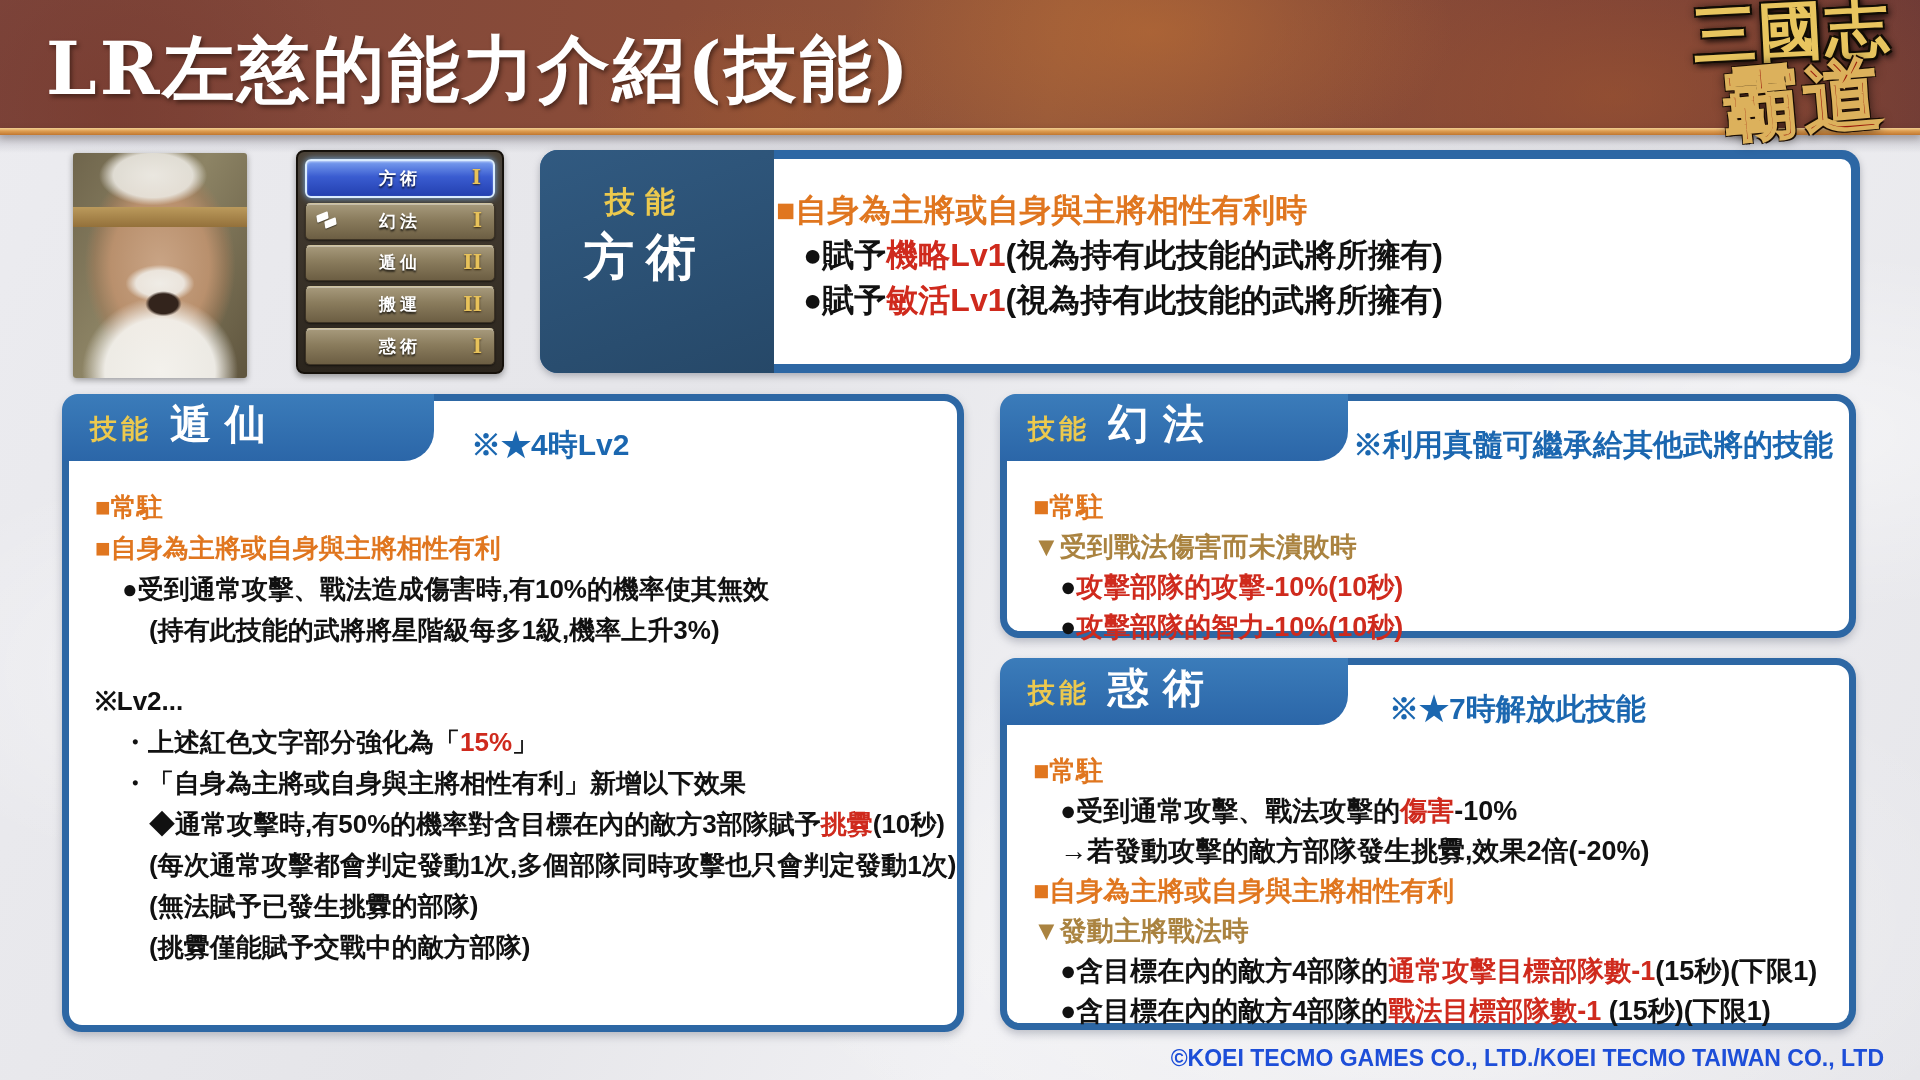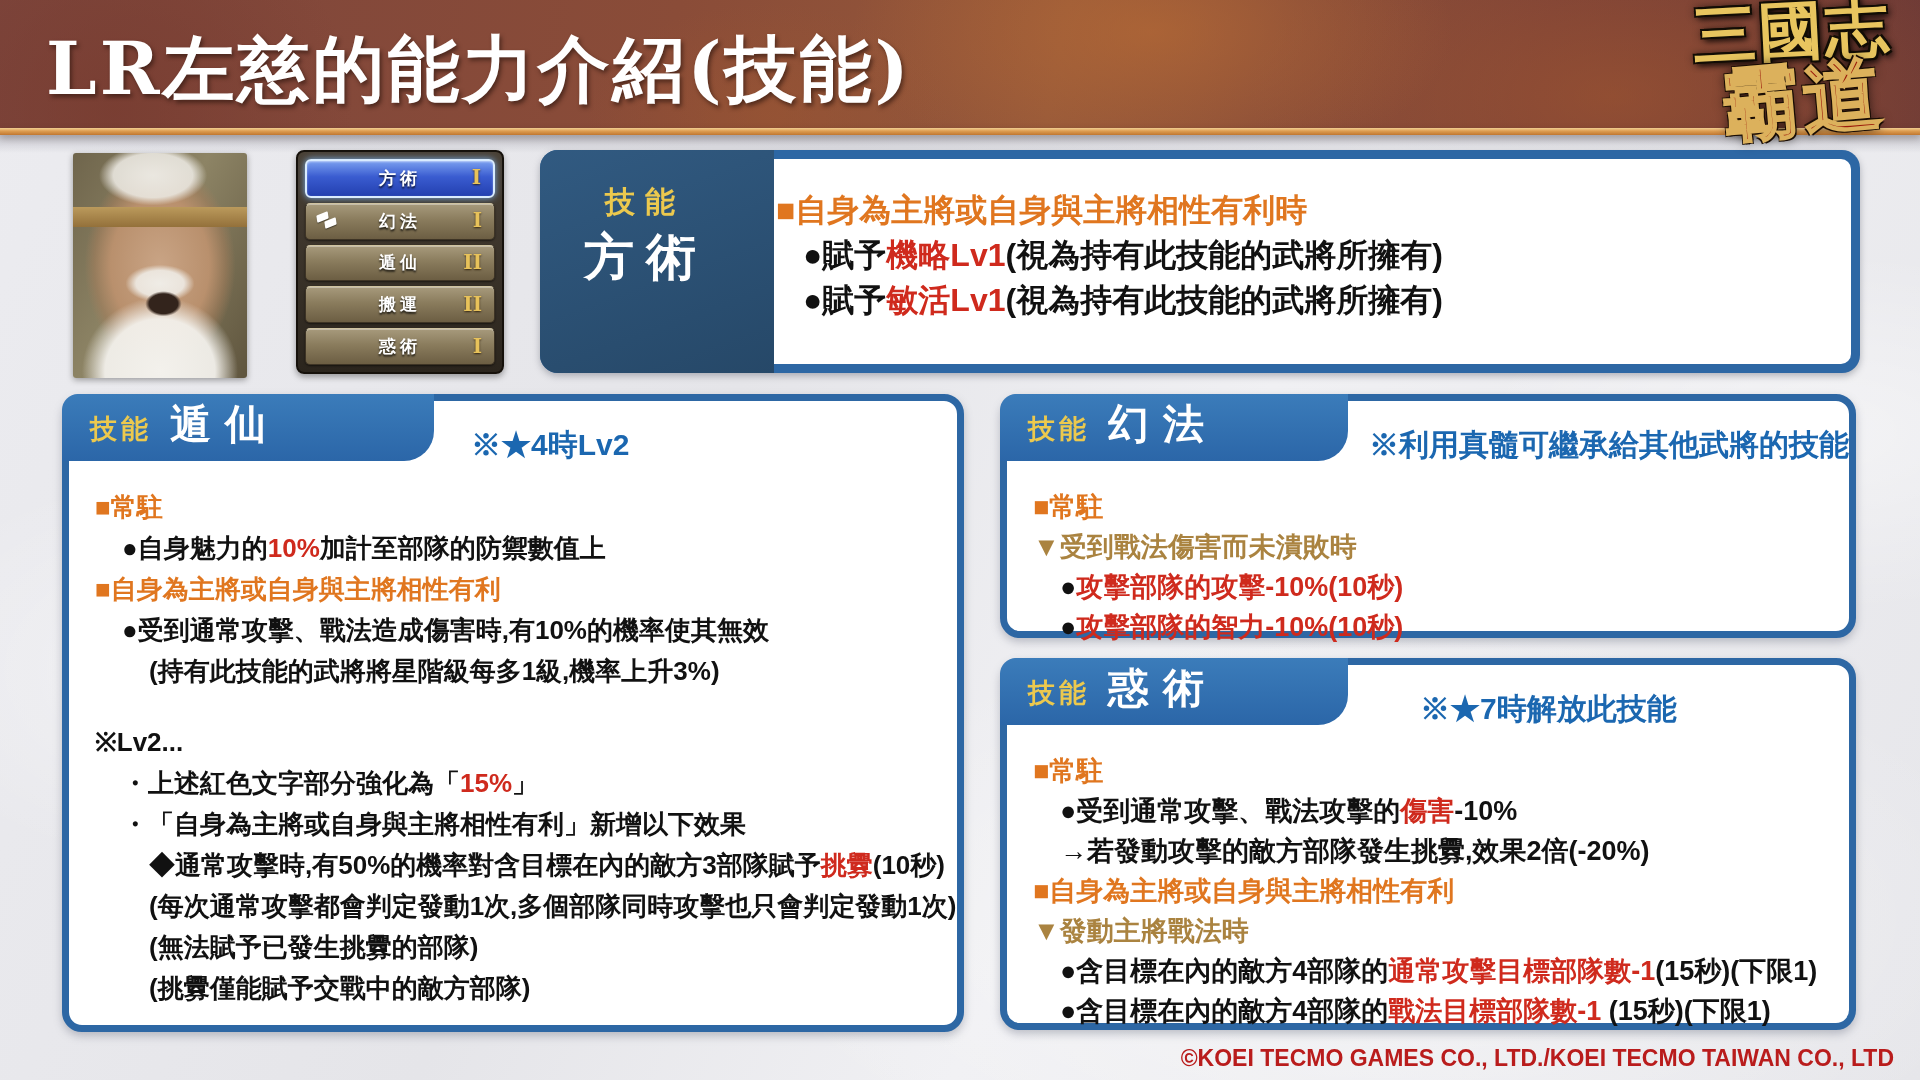--- a/index.html
+++ b/index.html
@@ -94,39 +94,39 @@
   .tab-tag{font-family:"DejaVu Serif","Liberation Serif",serif;font-weight:bold;font-size:27px;
     color:#ecc94e;letter-spacing:4px;margin-right:18px;padding-bottom:5px;}
   .tab-name{font-family:"DejaVu Serif","Liberation Serif",serif;font-weight:bold;font-size:41px;
     color:#ffffff;letter-spacing:14px;white-space:nowrap;}
   .note{position:absolute;top:24px;font-weight:bold;font-size:30px;color:#1b67b0;white-space:nowrap;}
   .panel-tonsen{left:62px;top:394px;width:902px;height:638px;}
   .panel-tonsen .tab{width:372px;}
   .panel-tonsen .note{left:402px;}
   .panel-genpou{left:1000px;top:394px;width:856px;height:244px;}
   .panel-genpou .tab{width:348px;}
-  .panel-genpou .note{left:362px;font-size:30px;}
+  .panel-genpou .note{left:346px;font-size:30px;}
   .panel-waku{left:1000px;top:658px;width:856px;height:372px;}
   .panel-waku .tab{width:348px;}
-  .panel-waku .note{left:382px;margin-left:31px;}
+  .panel-waku .note{left:382px;}
   .panel-body{position:absolute;left:26px;top:86px;right:12px;}
   
   .tl{font-weight:bold;font-size:27px;line-height:41px;white-space:nowrap;color:#111;}
   .panel-tonsen .tl{font-size:26px;line-height:41px;}
   .panel-genpou .tl,.panel-waku .tl{line-height:40px;}
   .main-lines .tl{font-size:32px;line-height:45px;}
   .tl.ind1{padding-left:27px;}
   .tl.ind2{padding-left:54px;}
   .tl-gap{height:30px;}
   .seg-k{color:#111111;}
   .seg-o{color:#e0761f;}
   .seg-r{color:#cf2a1d;}
   .seg-t{color:#aa8340;}
   
-  .copyright{position:absolute;right:26px;bottom:8px;font-weight:bold;font-size:23px;color:#b91c1c;letter-spacing:0px;}
+  .copyright{position:absolute;right:36px;bottom:8px;font-weight:bold;font-size:23px;color:#1d4ed8;letter-spacing:0px;}
 </style>
 </head>
 <body>
 
 <div class="top-band"></div>
 <div class="gold-line"></div>
 <div class="band-shade"></div>
 <div class="page-title">LR左慈的能力介紹(技能)</div>
 
 <div class="logo">
@@ -175,21 +175,20 @@
 </div>
 
 <div class="card-panel panel-tonsen">
   <div class="tab">
     <span class="tab-tag">技能</span>
     <span class="tab-name">遁仙</span>
   </div>
   <div class="note">※★4時Lv2</div>
   <div class="panel-body">
       <div class="tl ind0"><span class="seg-o">■常駐</span></div>
-      <div class="tl ind1"><span class="seg-k">●自身魅力的</span><span class="seg-r">10%</span><span class="seg-k">加計至部隊的防禦數值上</span></div>
       <div class="tl ind0"><span class="seg-o">■自身為主將或自身與主將相性有利</span></div>
       <div class="tl ind1"><span class="seg-k">●受到通常攻擊、戰法造成傷害時,有10%的機率使其無效</span></div>
       <div class="tl ind2"><span class="seg-k">(持有此技能的武將將星階級每多1級,機率上升3%)</span></div>
       <div class="tl-gap"></div>
       <div class="tl ind0"><span class="seg-k">※Lv2...</span></div>
       <div class="tl ind1"><span class="seg-k">・上述紅色文字部分強化為「</span><span class="seg-r">15%</span><span class="seg-k">」</span></div>
       <div class="tl ind1"><span class="seg-k">・「自身為主將或自身與主將相性有利」新增以下效果</span></div>
       <div class="tl ind2"><span class="seg-k">◆通常攻擊時,有50%的機率對含目標在內的敵方3部隊賦予</span><span class="seg-r">挑釁</span><span class="seg-k">(10秒)</span></div>
       <div class="tl ind2"><span class="seg-k">(每次通常攻擊都會判定發動1次,多個部隊同時攻擊也只會判定發動1次)</span></div>
       <div class="tl ind2"><span class="seg-k">(無法賦予已發生挑釁的部隊)</span></div>

